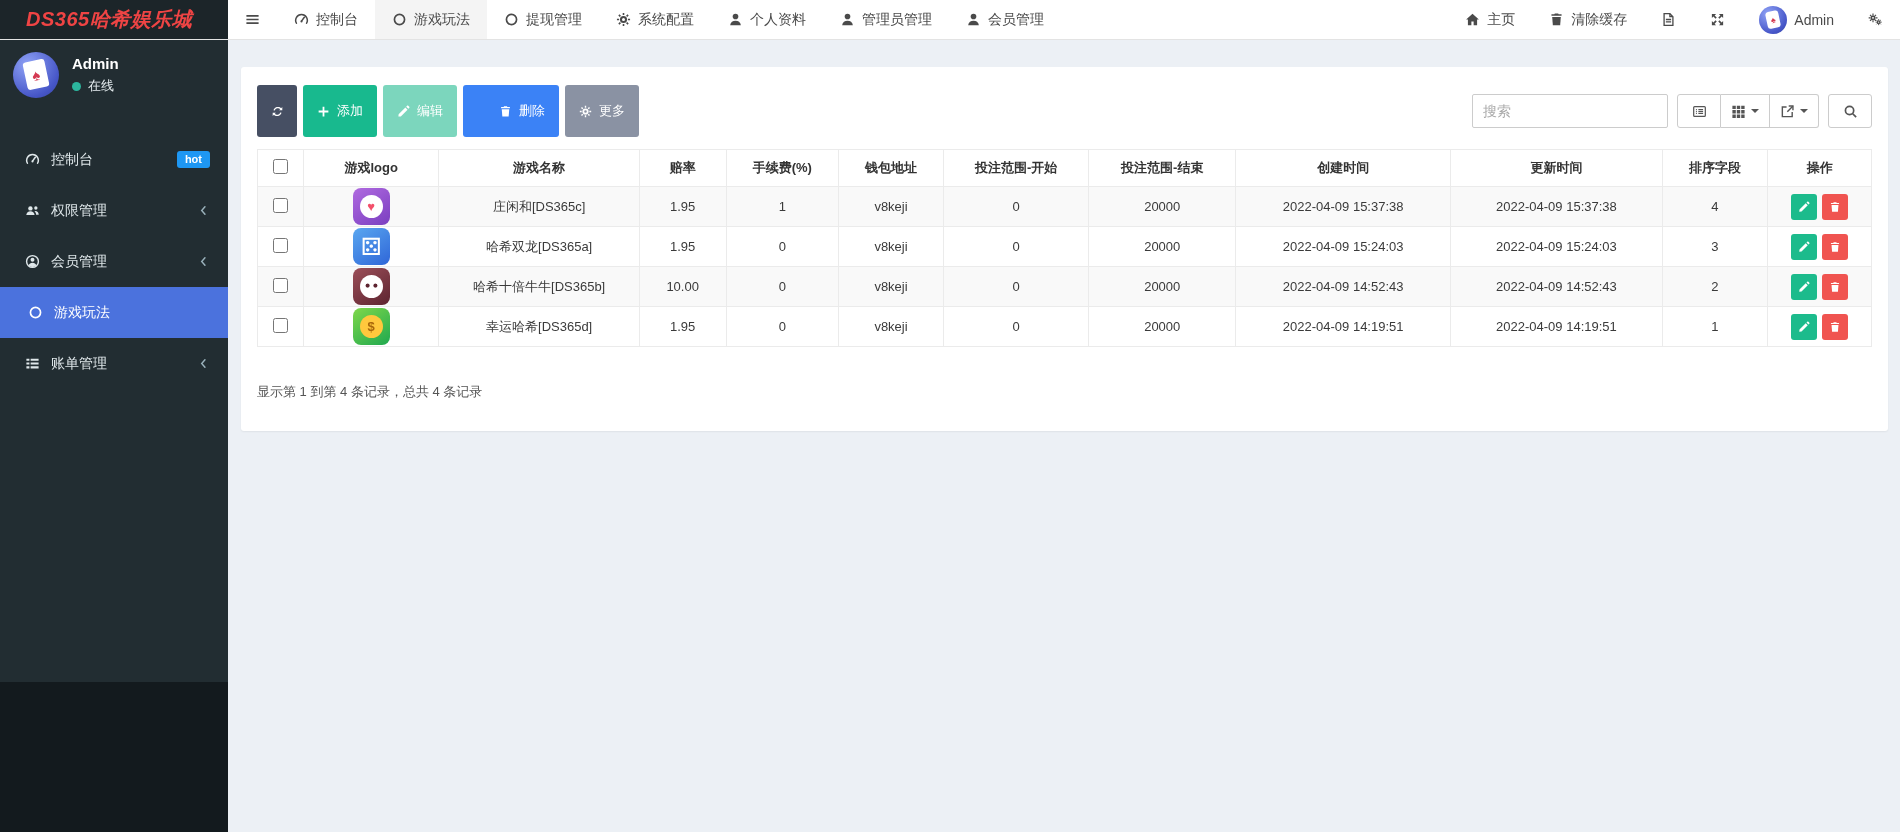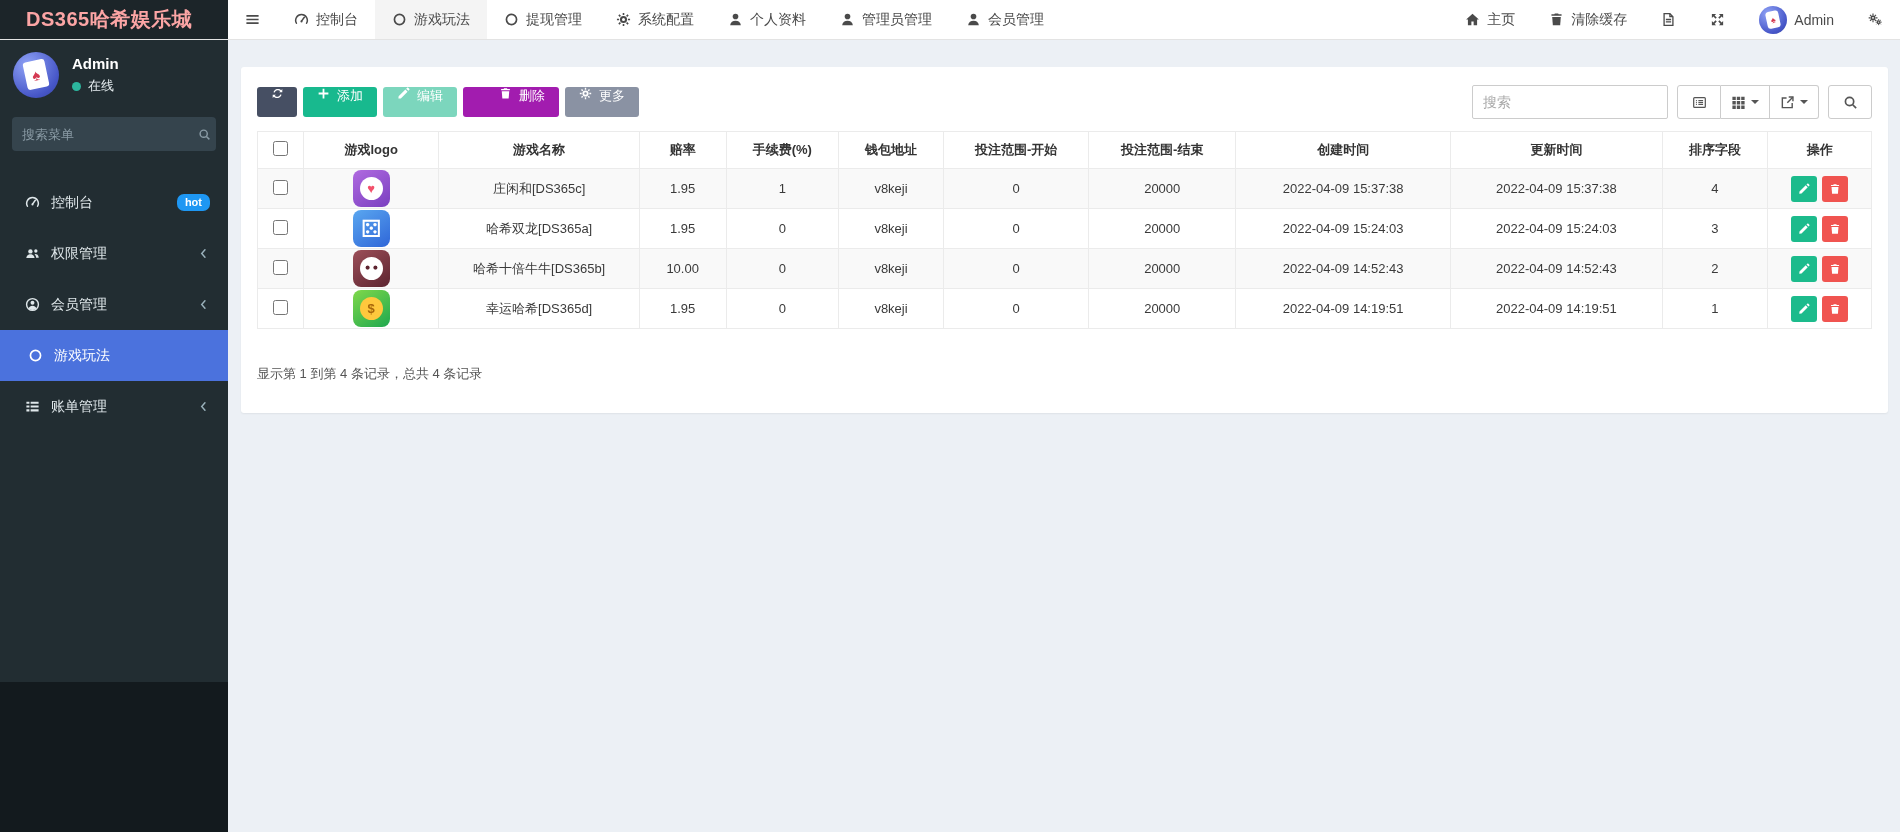--- a/index.html
+++ b/index.html
@@ -2,22 +2,22 @@
 <html><head>
 <meta charset="utf-8">
 <style>
   * { box-sizing: border-box; margin: 0; padding: 0; }
   html,body { width:1900px; height:832px; overflow:hidden; }
   body { font-family:"Liberation Sans","DejaVu Sans",sans-serif; background:#ecf0f5; color:#333; }
   .app { width:1900px; height:832px; display:flex; flex-direction:column; }
 
   
   .topbar { height:40px; display:flex; flex:0 0 40px; background:#fff; border-bottom:1px solid #e3e3e3; }
-  .logo { width:228px; flex:0 0 228px; background:#1c2529; color:#fca5a5; font-size:20px; font-weight:bold;
-          display:flex; align-items:center; padding-left:26px; letter-spacing:.5px; cursor:pointer; }
+  .logo { width:228px; flex:0 0 228px; background:#1c2529; color:#ef4444; font-size:20px; font-weight:bold;
+          display:flex; align-items:center; padding-left:26px; letter-spacing:.5px; cursor:pointer;font-style:italic; }
   .topnav { flex:1; display:flex; align-items:stretch; font-size:14px; color:#4a4a4a; }
   .nav-item { display:flex; align-items:center; gap:7px; padding:0 17px; cursor:pointer; color:#4a4a4a; white-space:nowrap; }
   .nav-item.active { background:#f4f4f4; }
   .nav-right { margin-left:auto; display:flex; align-items:stretch; }
   .ico { width:15px; height:15px; display:inline-block; flex:0 0 auto; }
   .ico.sm { width:13px; height:13px; }
 
   
   .avatar { border-radius:50%; background:radial-gradient(circle at 32% 28%, #90a3f6, #4656c8 70%, #37449e);
             position:relative; display:inline-block; overflow:hidden; }
@@ -41,35 +41,35 @@
                  display:flex; align-items:center; padding:0 10px; }
   .side-search input { flex:1; background:transparent; border:0; outline:none; color:#cfd8dc; font-size:13px; }
   .side-search input::placeholder { color:#8a9ba5; }
   .side-search .ico { color:#8a9ba5; }
   .menu { list-style:none; margin-top:26px; font-size:14px; }
   .menu li { height:51px; display:flex; align-items:center; gap:11px; padding:0 18px 0 25px; cursor:pointer; color:#dfe7ea; }
   .menu li .mlabel { flex:0 1 auto; }
   .menu li .tail { margin-left:auto; display:flex; align-items:center; color:#9ab1bb; }
   .menu li.active { background:#4b72dd; color:#fff; padding-left:28px; }
   .badge { font-size:11px; font-weight:bold; color:#fff; padding:3px 8px; border-radius:3px; line-height:1; }
-  .badge.hot { background:#1e97f3;border-radius:7px; }
+  .badge.hot { background:#1e97f3; }
   .badge.new { background:#6a5cc4; }
 
   
   .content { flex:1; padding:27px 12px 0 13px; min-width:0; }
   .card { background:#fff; border-radius:3px; box-shadow:0 1px 2px rgba(0,0,0,.06); padding:18px 16px 30px; }
   .toolbar { display:flex; align-items:center; justify-content:space-between; }
   .tleft { display:flex; gap:6px; }
-  .btn { height:30px; border:0; border-radius:3px; color:#fff; font-size:13px; display:inline-flex;
-         align-items:flex-start; gap:7px; padding:0 14px; cursor:pointer; font-family:inherit; }
+  .btn { height:52px; border:0; border-radius:3px; color:#fff; font-size:13px; display:inline-flex;
+         align-items:center; gap:7px; padding:0 14px; cursor:pointer; font-family:inherit; }
   .btn .ico { width:13px; height:13px; }
   .btn.dark { background:#464f63; width:40px; justify-content:center; padding:0; }
   .btn.green { background:#18b98e; }
   .btn.green-muted { background:#7cd6bd; }
-  .btn.red-muted { background:#a21caf;padding-left:36px; }
+  .btn.red-muted { background:#3b82f6;padding-left:36px; }
   .btn.gray { background:#8a92a3; }
   .tright { display:flex; align-items:center; gap:9px; }
   .tsearch { width:196px; height:34px; border:1px solid #ccc; border-radius:2px; padding:0 10px; font-size:14px;
              outline:none; color:#333; font-family:inherit; }
   .tsearch::placeholder { color:#a9a9a9; }
   .btn-group { display:flex; }
   .wbtn { height:34px; min-width:44px; background:#fff; border:1px solid #ccc; color:#555; display:inline-flex;
           align-items:center; justify-content:center; gap:5px; cursor:pointer; padding:0 10px; }
   .btn-group .wbtn + .wbtn { border-left:0; }
   .btn-group .wbtn:first-child { border-radius:3px 0 0 3px; }
@@ -222,27 +222,20 @@
         <span class="avatar big"></span>
         <div>
           <div class="uname">Admin</div>
           <div class="ustatus">
             <i class="dot"></i>
             <span>在线</span>
           </div>
         </div>
       </div>
 
-      <div class="side-search">
-        <input placeholder="搜索菜单" style="">
-        <svg class="ico sm" viewBox="0 0 16 16" fill="none" stroke="currentColor" stroke-width="1.8">
-            <circle cx="7" cy="7" r="4.4"></circle>
-            <path d="m10.4 10.4 3.6 3.6"></path>
-          </svg>
-      </div>
 
       <ul class="menu">
         <li>
           <svg class="ico" viewBox="0 0 16 16" fill="none" stroke="currentColor" stroke-width="1.6">
               <path d="M2.6 12A6.2 6.2 0 1 1 13.4 12" stroke-linecap="round"></path>
               <path d="M8 9.8l3-4.2" stroke-linecap="round"></path>
               <circle cx="8" cy="10" r="1.1" fill="currentColor" stroke="none"></circle>
             </svg>
           <span class="mlabel">控制台</span>
           <span class="tail">

